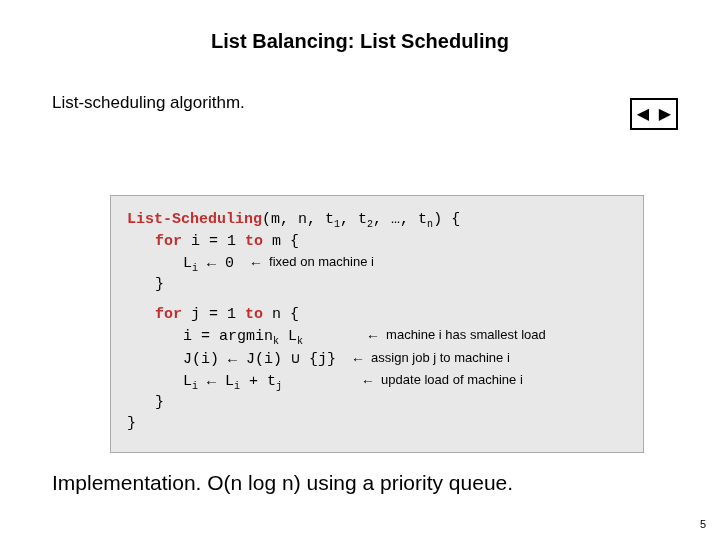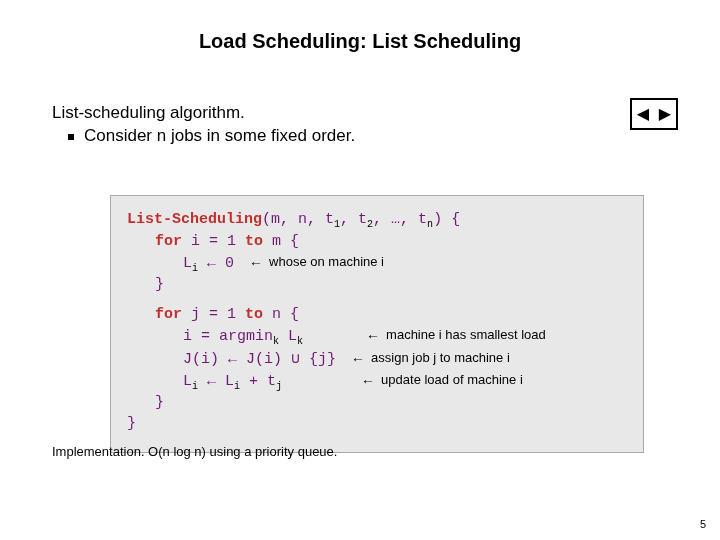--- a/index.html
+++ b/index.html
@@ -17,21 +17,21 @@
     position: absolute;
     top: 30px;
     left: 0;
     width: 720px;
     text-align: center;
     font-weight: bold;
     font-size: 20px;
   }
   .intro {
     position: absolute;
-    top: 102px;
+    top: 92px;
     left: 52px;
     font-size: 17px;
     line-height: 1.35;
   }
   .bullet-row {
     display: flex;
     align-items: flex-start;
   }
   .bullet {
     width: 6px;
@@ -47,43 +47,43 @@
     left: 110px;
     width: 500px;
     background: #e8e8e8;
     border: 1px solid #aaa;
     padding: 14px 16px 18px 16px;
     font-family: "Courier New", Courier, monospace;
     font-size: 15px;
     line-height: 1.35;
   }
   .codebox .kw { color: #c03030; font-weight: bold; }
-  .codebox .bk { color: #701a75; }
+  .codebox .bk { color: #000000; }
   .sub { font-size: 10px; vertical-align: sub; }
   .annot {
     font-family: "Comic Sans MS", "Comic Sans", cursive, sans-serif;
     font-size: 13px;
     color: #000;
   }
   .arrow {
     display: inline-block;
     font-family: sans-serif;
     font-size: 14px;
     color: #000;
     margin: 0 6px;
   }
   .annot-wrap {
     display: inline-block;
     vertical-align: middle;
   }
   .impl {
     position: absolute;
-    top: 444px;
+    top: 471px;
     left: 52px;
-    font-size: 13px;
+    font-size: 21px;
   }
   .pagenum {
     position: absolute;
     bottom: 10px;
     right: 14px;
     font-family: Arial, sans-serif;
     font-size: 11px;
     color: #000;
   }
   .nav {
@@ -99,45 +99,41 @@
     flex: 1;
     text-align: center;
     font-family: sans-serif;
     font-size: 16px;
     line-height: 28px;
   }
 </style>
 </head>
 <body>
 
-<div class="title">Load Scheduling:  List Scheduling</div>
+<div class="title">List Balancing:  List Scheduling</div>
 
 <div class="intro">
   <div>List-scheduling algorithm.</div>
-  <div class="bullet-row">
-    <div class="bullet"></div>
-    <div>Consider n jobs in some fixed order.</div>
-  </div>
 </div>
 
 <div class="nav">
   <span>◀</span>
   <span>▶</span>
 </div>
 
 <div class="codebox">
   <div>
     <span class="kw">List-Scheduling</span><span class="bk">(m, n, t</span><span class="sub">1</span><span class="bk">, t</span><span class="sub">2</span><span class="bk">, …, t</span><span class="sub">n</span><span class="bk">)</span><span class="bk"> {</span>
   </div>
   <div style="padding-left:28px;">
     <span class="kw">for</span><span class="bk"> i = 1 </span><span class="kw">to</span><span class="bk"> m {</span>
   </div>
   <div style="padding-left:56px;">
     <span class="bk">L</span><span class="sub">i</span><span class="bk"> ← </span><span class="bk">0</span>
-    <span class="annot-wrap"><span class="arrow">←</span><span class="annot">whose on machine i</span></span>
+    <span class="annot-wrap"><span class="arrow">←</span><span class="annot">fixed on machine i</span></span>
   </div>
   <div style="padding-left:28px;">
     <span class="bk">}</span>
   </div>
   <div style="height:10px;"></div>
   <div style="padding-left:28px;">
     <span class="kw">for</span><span class="bk"> j = 1 </span><span class="kw">to</span><span class="bk"> n {</span>
   </div>
   <div style="padding-left:56px; white-space:nowrap;">
     <span class="bk">i = argmin</span><span class="sub">k</span><span class="bk"> L</span><span class="sub">k</span>

